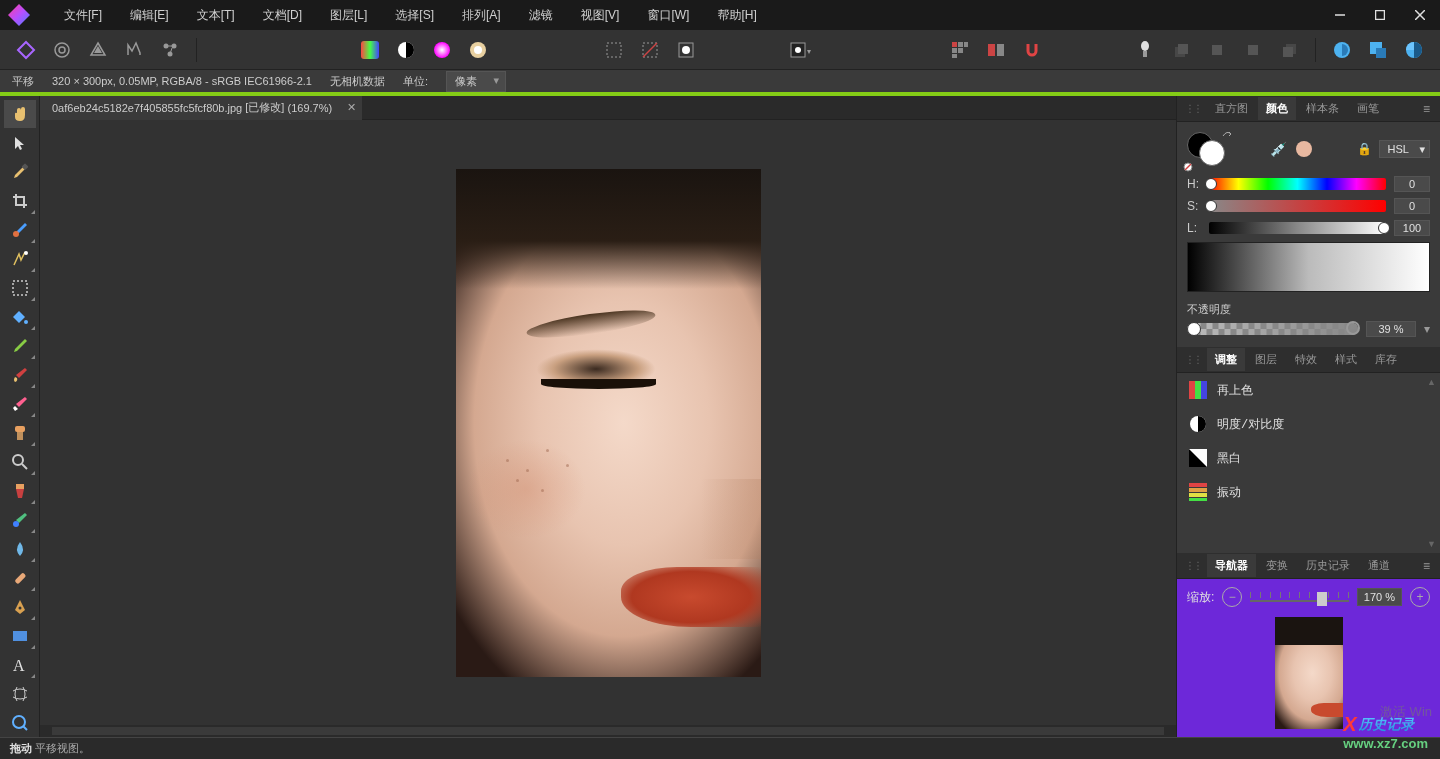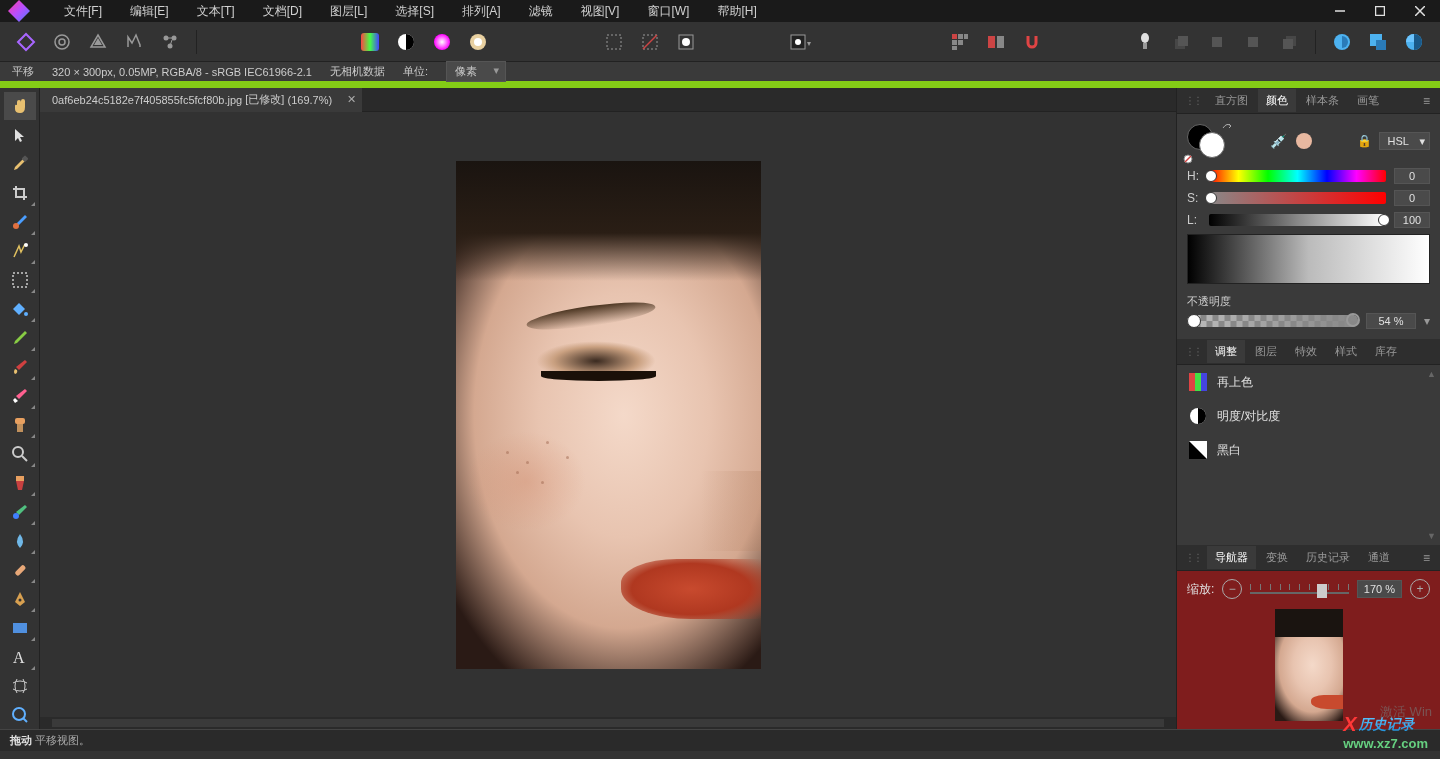--- a/index.html
+++ b/index.html
@@ -1,32 +1,32 @@
 <!DOCTYPE html>
 <html><head>
 <meta charset="utf-8">
 <style>
 * { margin: 0; padding: 0; box-sizing: border-box; user-select: none; }
 body { width: 1440px; height: 759px; background: #333333; font-family: "Microsoft YaHei", sans-serif; color: #e0e0e0; font-size: 12px; overflow: hidden; }
 
 
-.titlebar { height: 22px; background: #1a1a1a; display: flex; align-items: center; padding: 0 0 0 8px; text-align: right; }
+.titlebar { height: 30px; background: #1a1a1a; display: flex; align-items: center; padding: 0 0 0 8px; text-align: right; }
 .titlebar .logo { width: 22px; height: 22px; background: linear-gradient(135deg, #ff3e9e, #b84eff, #4e7cff); clip-path: polygon(50% 0%, 100% 50%, 50% 100%, 0% 50%); margin-right: 20px; }
 .menu-item { padding: 0 14px; height: 30px; line-height: 30px; color: #d0d0d0; cursor: pointer; }
 .window-controls { margin-left: auto; display: flex; }
 .win-btn { width: 40px; height: 30px; display: flex; align-items: center; justify-content: center; cursor: pointer; color: #e0e0e0; }
 
 
 .toolbar { height: 40px; background: #333333; border-bottom: 1px solid #222; display: flex; align-items: center; padding: 0 12px; gap: 8px; }
 .tb-btn { width: 28px; height: 28px; display: flex; align-items: center; justify-content: center; cursor: pointer; border-radius: 2px; }
 .tb-sep { width: 1px; height: 24px; background: #222; margin: 0 4px; }
 .tb-group-right { margin-left: auto; display: flex; gap: 8px; align-items: center; }
 
 
-.contextbar { height: 26px; background: #3a3a3a; display: flex; align-items: center; padding: 0 12px; gap: 18px; color: #ccc; font-size: 11px; border-bottom: 7px solid #84cc16; }
+.contextbar { height: 26px; background: #3a3a3a; display: flex; align-items: center; padding: 0 12px; gap: 18px; color: #ccc; font-size: 11px; border-bottom: 4px solid #84cc16; }
 .ctx-dropdown { background: #4a4a4a; border: 1px solid #555; padding: 2px 28px 2px 8px; position: relative; cursor: pointer; }
 .ctx-dropdown:after { content: "▾"; position: absolute; right: 6px; color: #999; }
 
 
 .main { display: flex; height: calc(759px - 30px - 40px - 26px - 22px); }
 
 
 .toolbox { width: 40px; background: #333333; border-right: 1px solid #222; display: flex; flex-direction: column; align-items: center; padding-top: 4px; gap: 1px; }
 .tool { width: 32px; height: 28px; display: flex; align-items: center; justify-content: center; cursor: pointer; position: relative; }
 .tool .flyout-ind { position: absolute; bottom: 1px; right: 1px; width: 0; height: 0; border-right: 4px solid #888; border-top: 4px solid transparent; }
@@ -47,21 +47,21 @@
 .canvas-img .cheek { position: absolute; top: 270px; left: 10px; width: 120px; height: 100px; background: radial-gradient(ellipse, rgba(210,140,110,0.4), transparent 70%); }
 .canvas-img .freckle { position: absolute; width: 3px; height: 3px; background: #a06850; border-radius: 50%; opacity: 0.5; }
 .hscroll { height: 12px; background: #2a2a2a; position: relative; }
 .hscroll .track { position: absolute; left: 12px; right: 12px; top: 2px; height: 8px; background: #3a3a3a; }
 
 
 .right-panels { width: 264px; background: #3a3a3a; border-left: 1px solid #222; display: flex; flex-direction: column; }
 .panel-tabs { height: 26px; background: #2e2e2e; display: flex; align-items: center; border-bottom: 1px solid #222; padding: 0 4px; gap: 2px; }
 .panel-tabs .grip { color: #666; margin: 0 4px; font-size: 10px; letter-spacing: -2px; }
 .ptab { padding: 4px 8px; color: #999; cursor: pointer; font-size: 11px; }
-.ptab.active { color: #fff; background: #3a3a3a; }
+.ptab.active { color: #fff; background: #3a3a3a; font-weight: bold; }
 .panel-menu { margin-left: auto; color: #999; cursor: pointer; padding: 0 6px; }
 
 
 .color-panel { padding: 10px; background: #3a3a3a; }
 .color-swatches { display: flex; align-items: center; gap: 10px; margin-bottom: 10px; }
 .dual-swatch { position: relative; width: 38px; height: 34px; }
 .swatch-back { position: absolute; top: 0; left: 0; width: 26px; height: 26px; background: #000; border-radius: 50%; border: 1px solid #666; }
 .swatch-front { position: absolute; bottom: 0; right: 0; width: 26px; height: 26px; background: #fff; border-radius: 50%; border: 1px solid #666; }
 .color-tools { display: flex; gap: 8px; align-items: center; margin-left: auto; }
 .eyedrop-ic { font-size: 14px; }
@@ -81,26 +81,26 @@
 .opacity-row { margin-top: 10px; }
 .opacity-lbl { font-size: 11px; color: #ccc; margin-bottom: 4px; }
 .opacity-slider-row { display: flex; align-items: center; gap: 8px; }
 .opacity-track { flex: 1; height: 12px; background: repeating-conic-gradient(#888 0% 25%, #bbb 0% 50%) 50% / 12px 12px; position: relative; border-radius: 6px; }
 .opacity-overlay { position: absolute; inset: 0; background: linear-gradient(90deg, transparent, #888); border-radius: 6px; }
 .opacity-thumb { position: absolute; left: 0; width: 14px; height: 14px; background: #fff; border: 1px solid #333; border-radius: 50%; top: -1px; }
 .opacity-end { position: absolute; right: -2px; width: 14px; height: 14px; border: 2px solid #999; border-radius: 50%; top: -2px; }
 
 
 .adj-panel { background: #3a3a3a; flex: 1; overflow: hidden; position: relative; }
-.adj-item { display: flex; align-items: center; gap: 10px; padding: 8px 12px; cursor: pointer; }
+.adj-item { display: flex; align-items: center; gap: 10px; padding: 8px 12px; cursor: pointer; font-family: Liberation Mono, monospace; }
 .adj-icon { width: 18px; height: 18px; }
 .adj-scroll-ind { position: absolute; right: 4px; top: 4px; color: #666; font-size: 9px; }
 
 
-.nav-panel { background: #7f1d1d; padding: 8px 10px; }
+.nav-panel { background: #6d28d9; padding: 8px 10px; }
 .zoom-row { display: flex; align-items: center; gap: 8px; }
 .zoom-btn-circ { width: 20px; height: 20px; border: 1.5px solid #aaa; border-radius: 50%; display: flex; align-items: center; justify-content: center; color: #aaa; font-size: 12px; cursor: pointer; }
 .zoom-track { flex: 1; height: 10px; position: relative; }
 .zoom-ticks { position: absolute; inset: 0; display: flex; justify-content: space-between; }
 .zoom-ticks span { width: 1px; height: 6px; background: #777; }
 .zoom-line { position: absolute; top: 8px; left: 0; right: 0; height: 2px; background: #666; }
 .zoom-thumb { position: absolute; width: 10px; height: 14px; background: #ccc; top: 0; left: 68%; }
 .zoom-val { background: #4a4a4a; padding: 2px 6px; font-size: 11px; border: 1px solid #555; }
 .nav-thumb { margin: 10px auto 0; width: 68px; height: 112px; background: radial-gradient(ellipse 70% 60% at 55% 50%, #f4d9c9 0%, #e8c4b0 40%, #d4a890 70%, #2a1a15 100%); position: relative; overflow: hidden; }
 .nav-thumb .nt-hair { position: absolute; top: 0; left: 0; right: 0; height: 28px; background: #1a1410; }
@@ -565,21 +565,21 @@
       </div>
       <div class="color-gradient"></div>
       <div class="opacity-row">
         <div class="opacity-lbl">不透明度</div>
         <div class="opacity-slider-row">
           <div class="opacity-track">
             <div class="opacity-overlay"></div>
             <div class="opacity-thumb"></div>
             <div class="opacity-end"></div>
           </div>
-          <div class="slider-val" style="width:50px">54 %</div>
+          <div class="slider-val" style="width:50px">39 %</div>
           <span style="color:#999;cursor:pointer">▾</span>
         </div>
       </div>
     </div>
 
     <div class="panel-tabs">
       <span class="grip">⋮⋮</span>
       <div class="ptab active">调整</div>
       <div class="ptab">图层</div>
       <div class="ptab">特效</div>
@@ -603,20 +603,29 @@
           </svg>
         <span>明度/对比度</span>
       </div>
       <div class="adj-item">
         <svg class="adj-icon" width="18" height="18">
             <rect width="18" height="18" fill="#fff"></rect>
             <path d="M 0 0 L 18 18 L 0 18 Z" fill="#000"></path>
           </svg>
         <span>黑白</span>
       </div>
+      <div class="adj-item">
+        <svg class="adj-icon" width="18" height="18">
+            <rect width="18" height="4" fill="#e04444"></rect>
+            <rect y="5" width="18" height="4" fill="#e0a044"></rect>
+            <rect y="10" width="18" height="4" fill="#e0e044"></rect>
+            <rect y="15" width="18" height="3" fill="#44e044"></rect>
+          </svg>
+        <span>振动</span>
+      </div>
       <span class="adj-scroll-ind" style="top:auto;bottom:4px">▼</span>
     </div>
 
     <div class="panel-tabs">
       <span class="grip">⋮⋮</span>
       <div class="ptab active">导航器</div>
       <div class="ptab">变换</div>
       <div class="ptab">历史记录</div>
       <div class="ptab">通道</div>
       <span class="panel-menu">≡</span>

